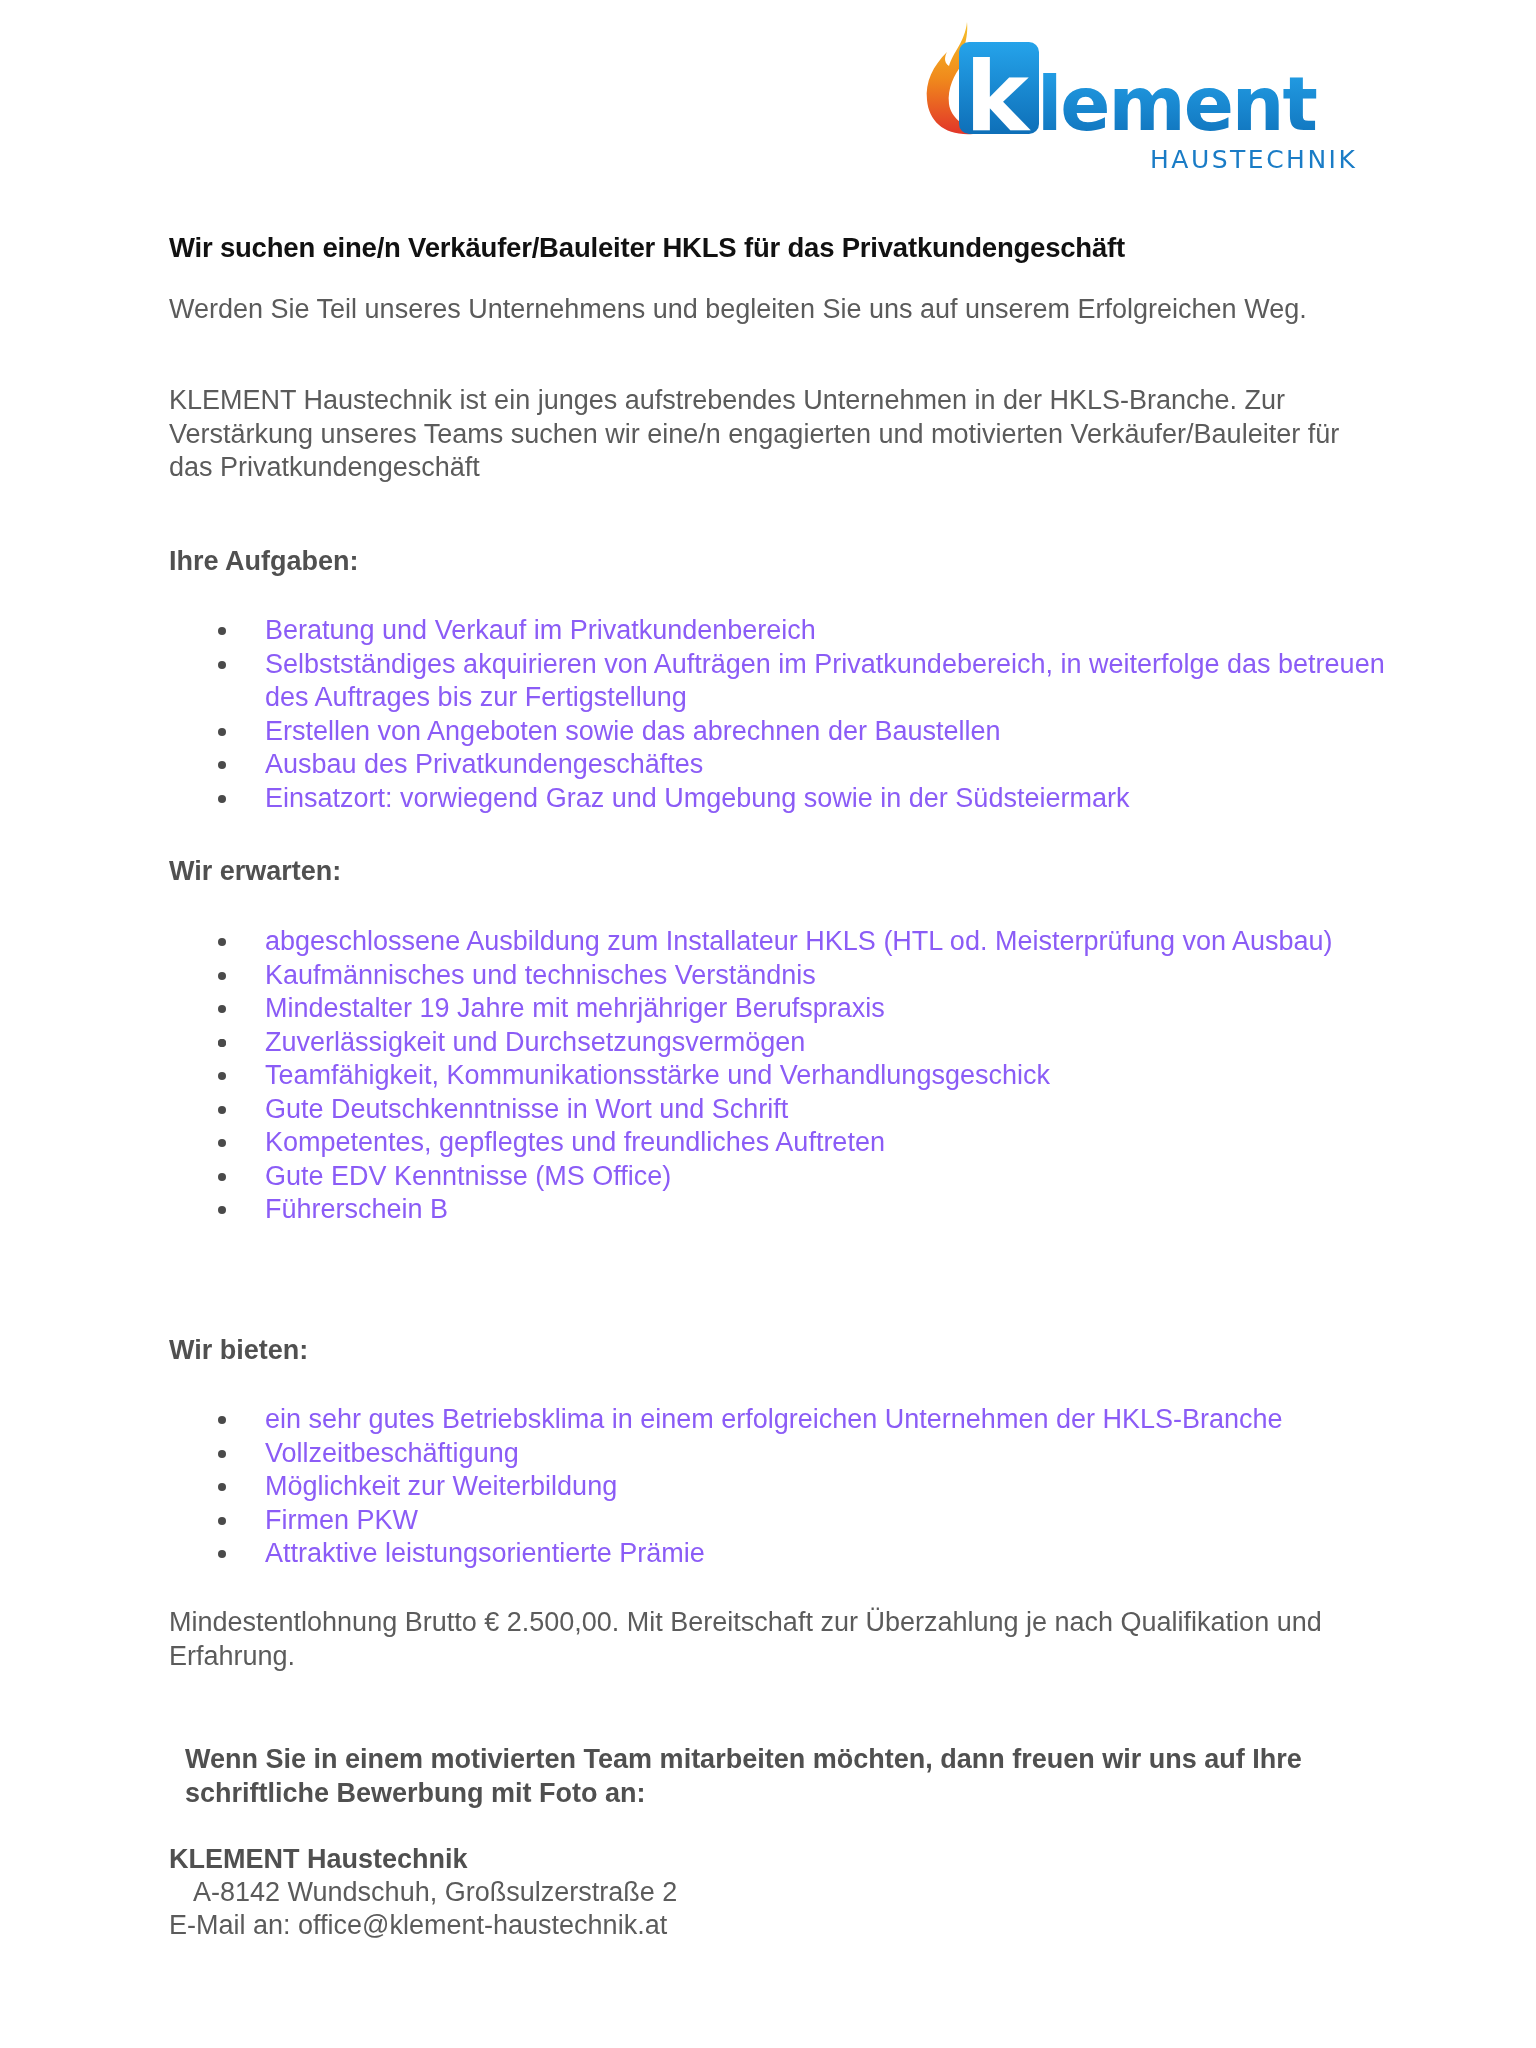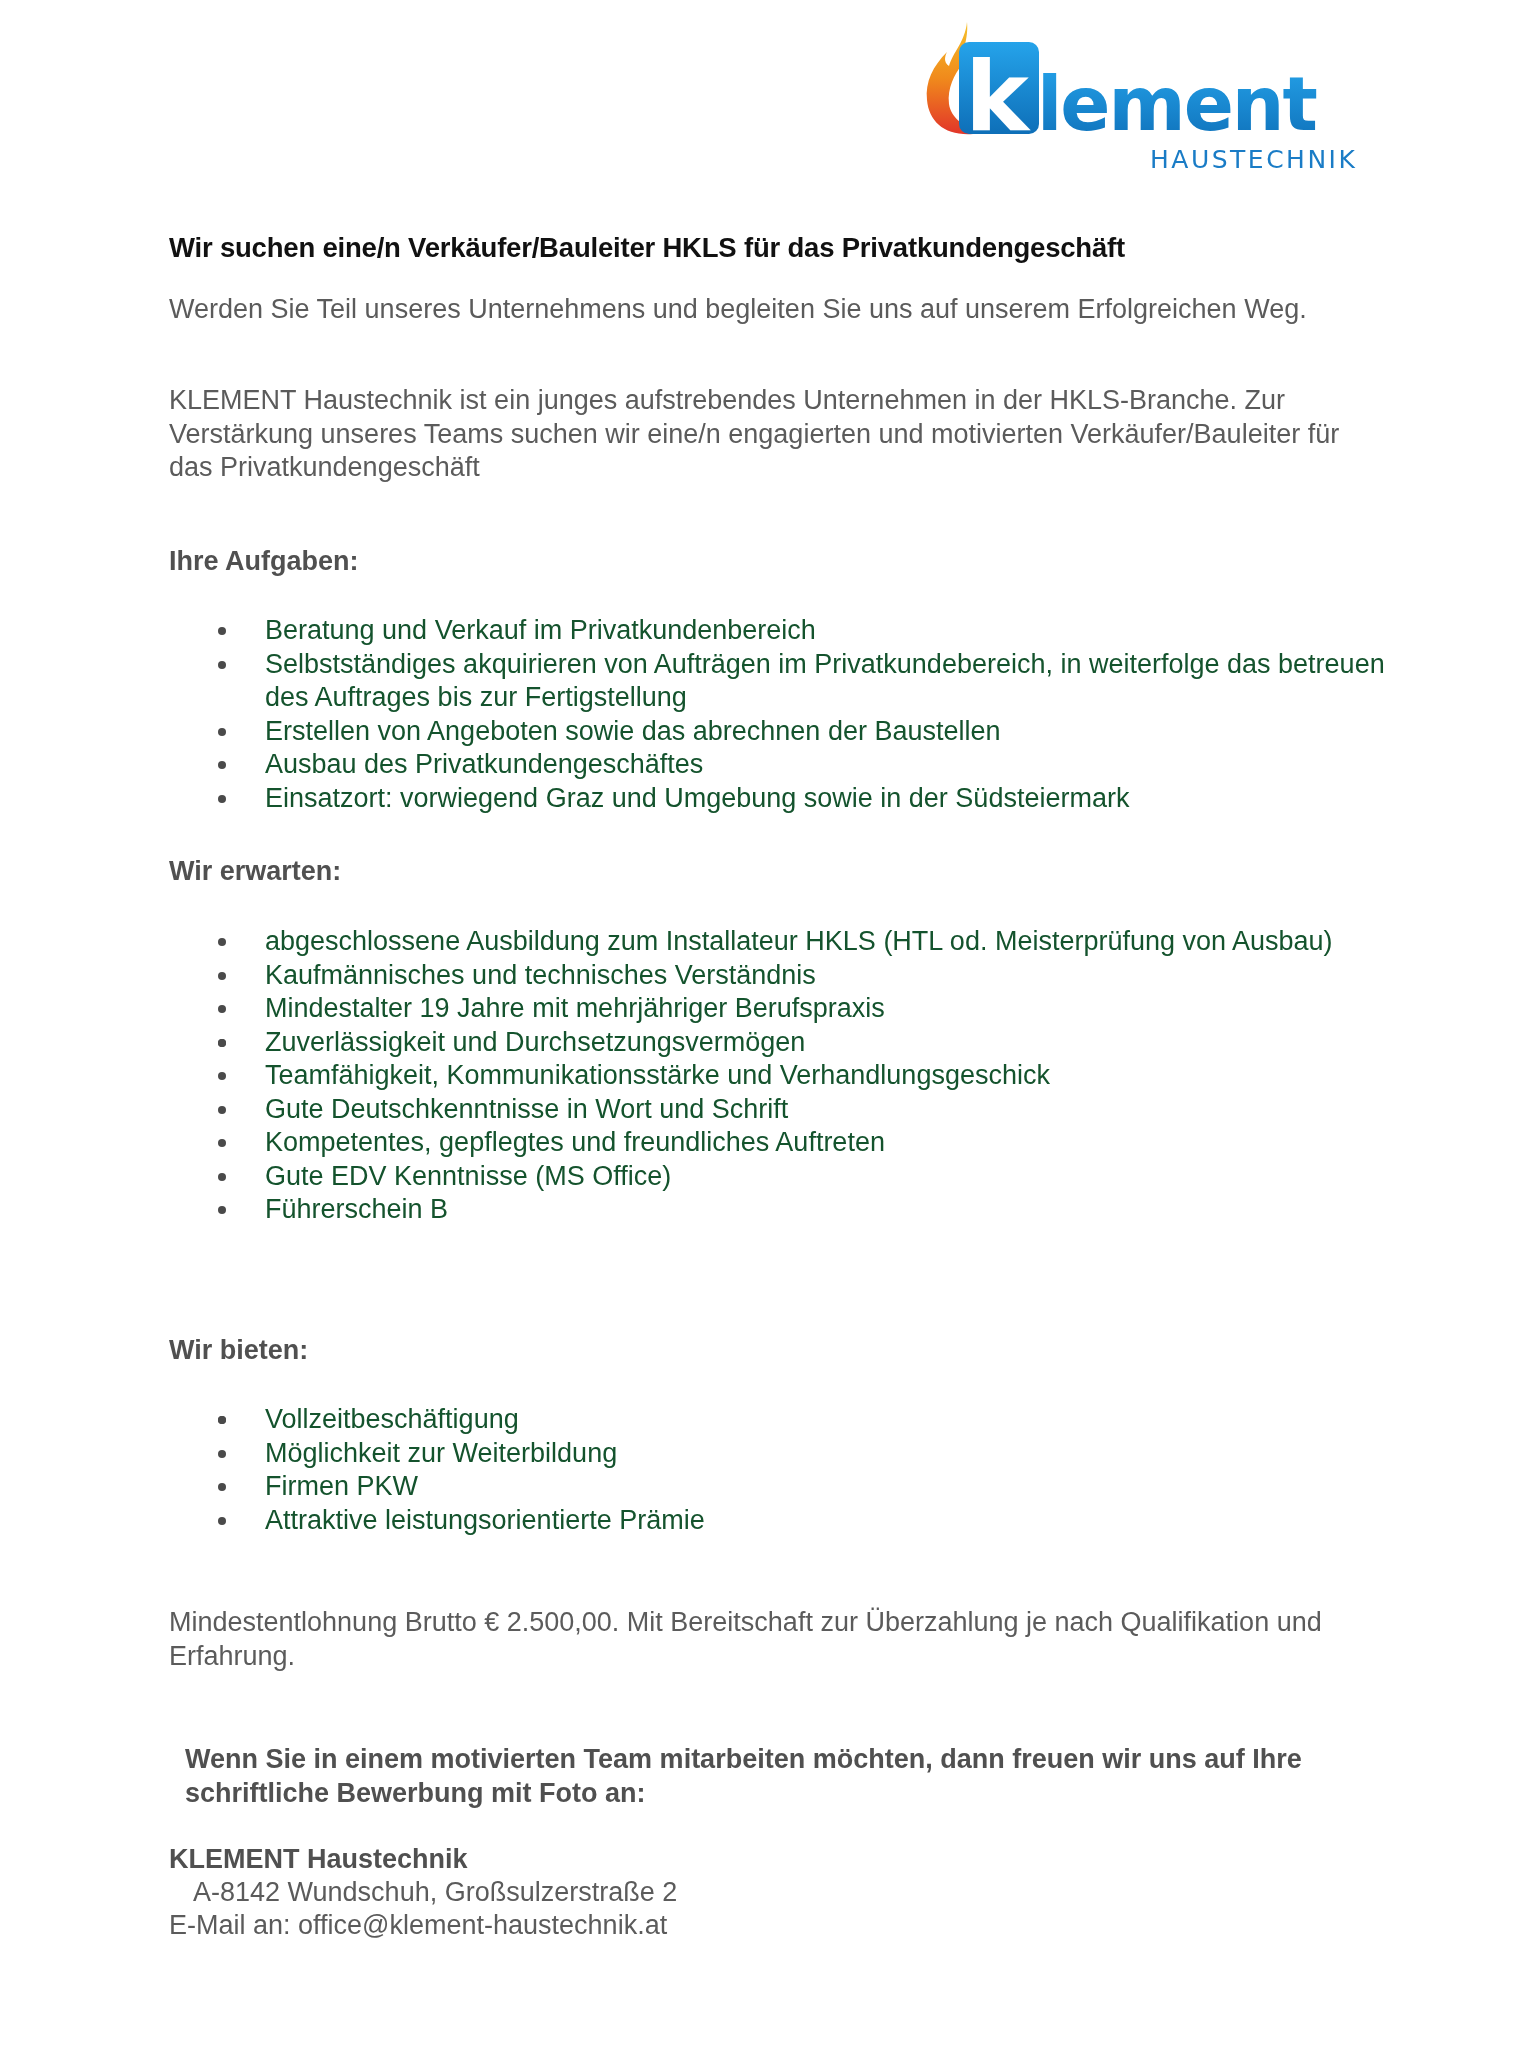--- a/index.html
+++ b/index.html
@@ -61,21 +61,21 @@
       margin: 0;
       padding: 0;
       list-style: none;
       width: 1220px;
     }
     ul.bullets li {
       position: relative;
       padding-left: 96px;
       font-size: 27px;
       line-height: 33.5px;
-      color: #14532d;
+      color: #8b5cf6;
     }
     ul.bullets li .dot {
       position: absolute;
       left: 49px;
       top: 13px;
       width: 8px;
       height: 8px;
       border-radius: 50%;
       background: #4a4a4a;
     }
@@ -158,21 +158,21 @@
     <li><span class="dot"></span><span>Zuverlässigkeit und Durchsetzungsvermögen</span></li>
     <li><span class="dot"></span><span>Teamfähigkeit, Kommunikationsstärke und Verhandlungsgeschick</span></li>
     <li><span class="dot"></span><span>Gute Deutschkenntnisse in Wort und Schrift</span></li>
     <li><span class="dot"></span><span>Kompetentes, gepflegtes und freundliches Auftreten</span></li>
     <li><span class="dot"></span><span>Gute EDV Kenntnisse (MS Office)</span></li>
     <li><span class="dot"></span><span>Führerschein B</span></li>
   </ul>
 
   <div class="section-heading" style="top:1335px;">Wir bieten:</div>
   <ul class="bullets" style="top:1403px;">
-    <li><span class="dot"></span></li>
+    <li><span class="dot"></span><span>ein sehr gutes Betriebsklima in einem erfolgreichen Unternehmen der HKLS-Branche</span></li>
     <li><span class="dot"></span><span>Vollzeitbeschäftigung</span></li>
     <li><span class="dot"></span><span>Möglichkeit zur Weiterbildung</span></li>
     <li><span class="dot"></span><span>Firmen PKW</span></li>
     <li><span class="dot"></span><span>Attraktive leistungsorientierte Prämie</span></li>
   </ul>
 
   <div class="para" style="top:1606px;">Mindestentlohnung Brutto € 2.500,00. Mit Bereitschaft zur Überzahlung je nach Qualifikation und Erfahrung.</div>
 
   <div class="closing" style="top:1743px;margin-left:16px;">Wenn Sie in einem motivierten Team mitarbeiten möchten, dann freuen wir uns auf Ihre schriftliche Bewerbung mit Foto an:</div>
 

